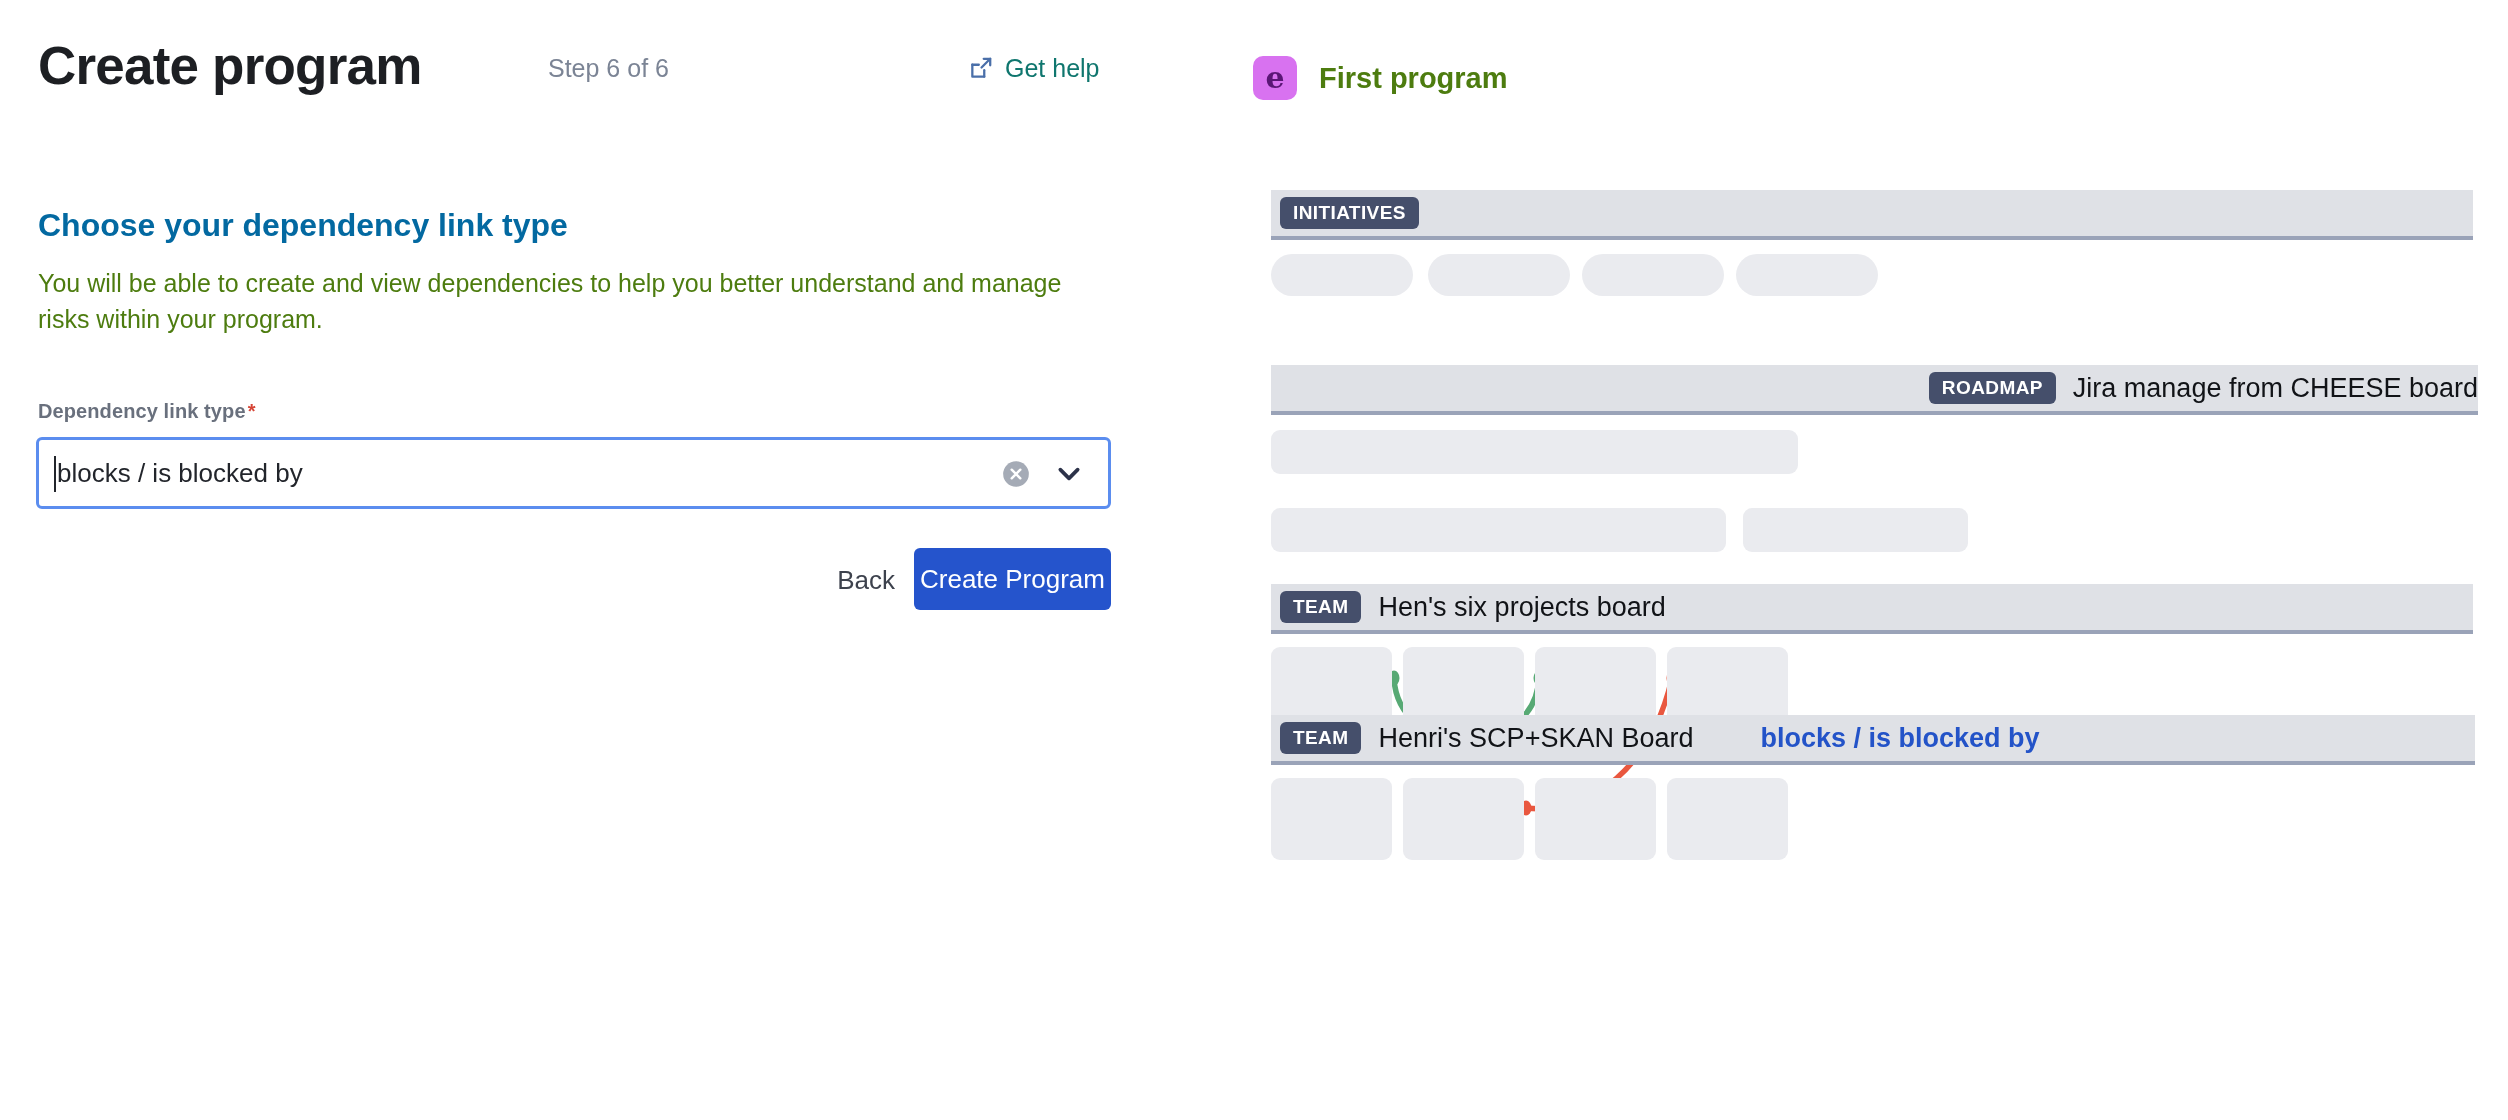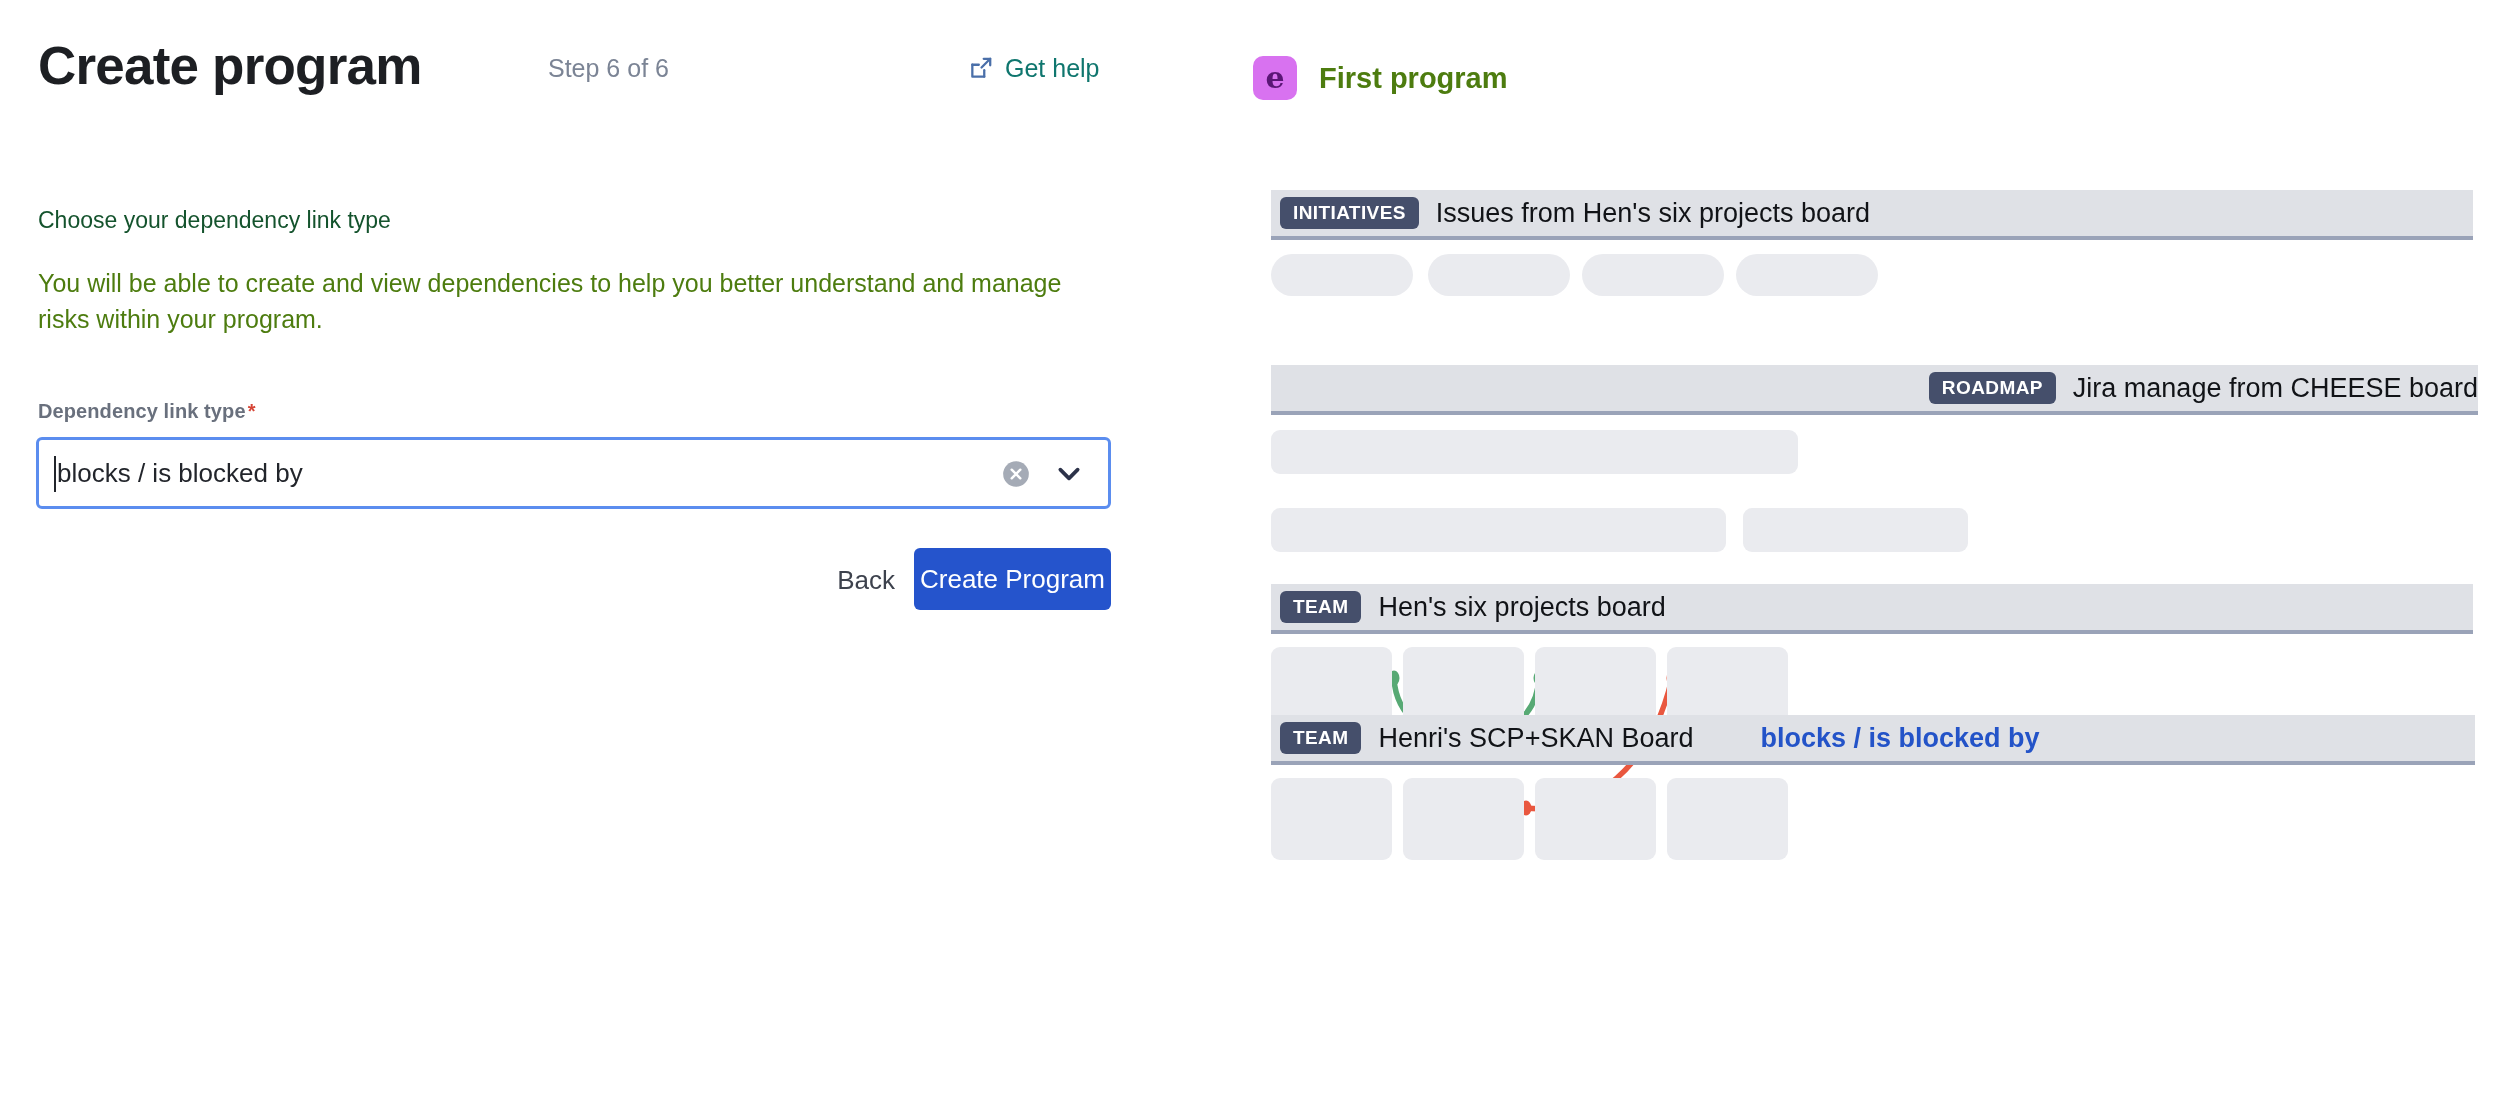--- a/index.html
+++ b/index.html
@@ -75,23 +75,23 @@
   .get-help-label {
     font-size: 25px;
     color: #0f766e;
     line-height: 1;
   }
 
   .section-heading {
     position: absolute;
     left: 38px;
     top: 207px;
-    font-size: 23px;
-    font-weight: normal;
-    color: #14532d;
+    font-size: 32px;
+    font-weight: bold;
+    color: #0369a1;
   }
 
   .section-desc {
     position: absolute;
     left: 38px;
     top: 265px;
     width: 1060px;
     font-size: 25px;
     color: #4d7c0f;
     line-height: 36px;
@@ -351,21 +351,20 @@
       <svg class="arcs" id="arcs" viewBox="0 0 1278 930">
           <path d="M 146 488 C 150 570, 287 570, 291 488" stroke="#57a974" stroke-width="5.5" fill="none" stroke-linecap="round"></path>
           <ellipse cx="146" cy="488" rx="5.5" ry="7.5" fill="#57a974"></ellipse>
           <ellipse cx="291" cy="488" rx="5.5" ry="7.5" fill="#57a974"></ellipse>
           <path d="M 424 488 C 404 575, 345 625, 278 618" stroke="#e9573f" stroke-width="5.5" fill="none" stroke-linecap="round"></path>
           <ellipse cx="424" cy="488" rx="5.5" ry="7.5" fill="#e9573f"></ellipse>
           <ellipse cx="278" cy="618" rx="5.5" ry="7.5" fill="#e9573f"></ellipse>
         </svg>
     <div class="lane-header" style="top: 0px; width: 1202px;">
           <span class="lane-badge">INITIATIVES</span>
-          <span class="lane-title">Issues from Hen's six projects board</span>
         </div>
         <div class="card pill" style="left: 23px; top: 64px; width: 142px; height: 42px;"></div>
         <div class="card pill" style="left: 180px; top: 64px; width: 142px; height: 42px;"></div>
         <div class="card pill" style="left: 334px; top: 64px; width: 142px; height: 42px;"></div>
         <div class="card pill" style="left: 488px; top: 64px; width: 142px; height: 42px;"></div>
         <div class="lane-header" style="top: 175px; width: 1207px; justify-content: flex-end;">
           <span class="lane-badge">ROADMAP</span>
           <span class="lane-title">Jira manage from CHEESE board</span>
         </div>
         <div class="card bar" style="left: 23px; top: 240px; width: 527px; height: 44px;"></div>

